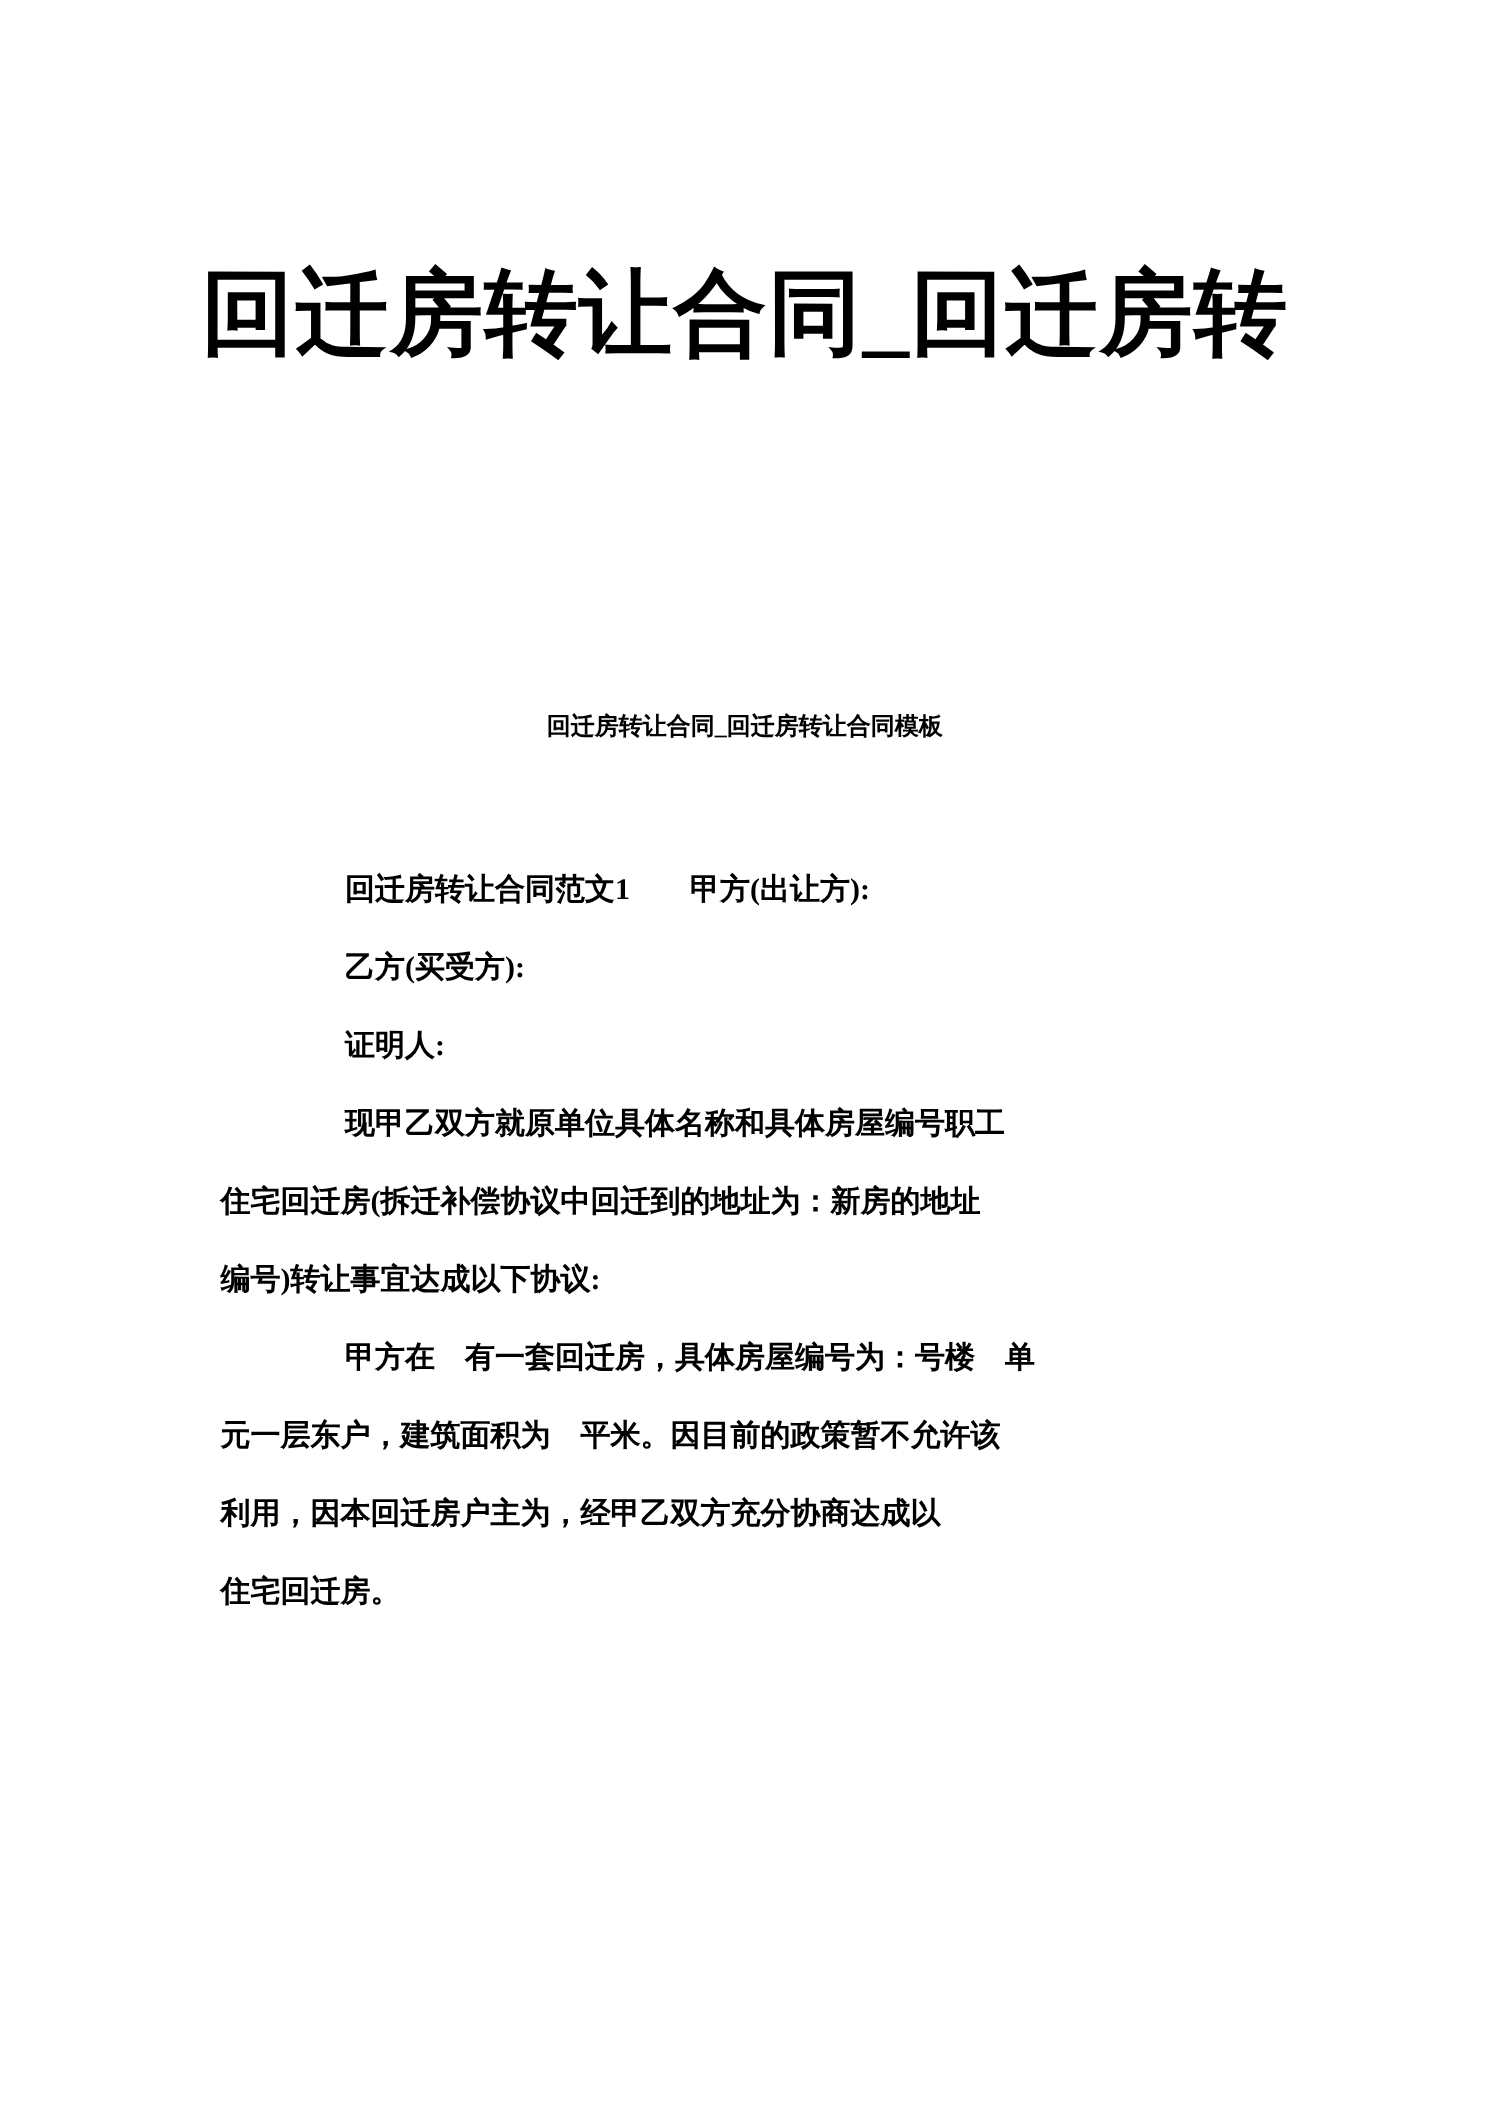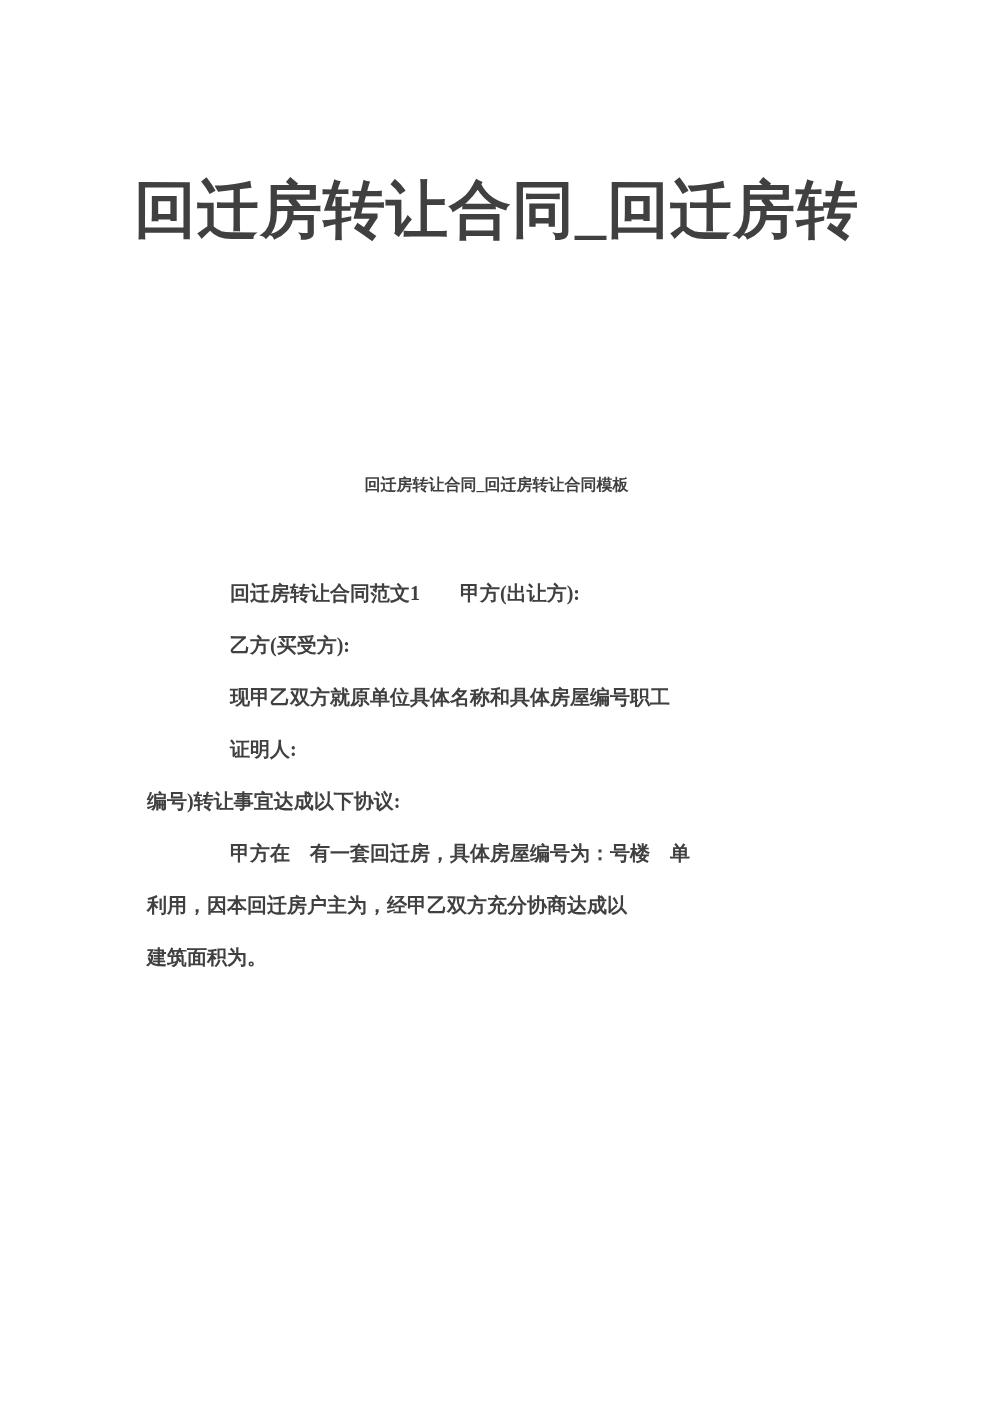--- a/index.html
+++ b/index.html
@@ -42,30 +42,32 @@
     height: 52px;
     line-height: 52px;
     font-size: 20px;
     white-space: pre;
   }
   .line.indent { padding-left: 83px; }
 </style>
 </head>
 <body>
 
-<div class="page" style="background: rgb(255, 255, 255); color: #404040;">
+<div class="page" style="background: rgb(255, 255, 255); color: #000000;">
   <div class="doc-title">
     <div>回迁房转让合同_回迁房转</div>
   </div>
 
   <div class="doc-subtitle">回迁房转让合同_回迁房转让合同模板</div>
 
   <div class="doc-body">
       <div class="line indent">回迁房转让合同范文1　　甲方(出让方):</div>
       <div class="line indent">乙方(买受方):</div>
+      <div class="line indent">证明人:</div>
       <div class="line indent">现甲乙双方就原单位具体名称和具体房屋编号职工</div>
-      <div class="line indent">证明人:</div>
+      <div class="line">住宅回迁房(拆迁补偿协议中回迁到的地址为：新房的地址</div>
       <div class="line">编号)转让事宜达成以下协议:</div>
       <div class="line indent">甲方在　有一套回迁房，具体房屋编号为：号楼　单</div>
+      <div class="line">元一层东户，建筑面积为　平米。因目前的政策暂不允许该</div>
       <div class="line">利用，因本回迁房户主为，经甲乙双方充分协商达成以</div>
-      <div class="line">建筑面积为。</div>
+      <div class="line">住宅回迁房。</div>
     </div>
 </div>
 
 </body></html>

